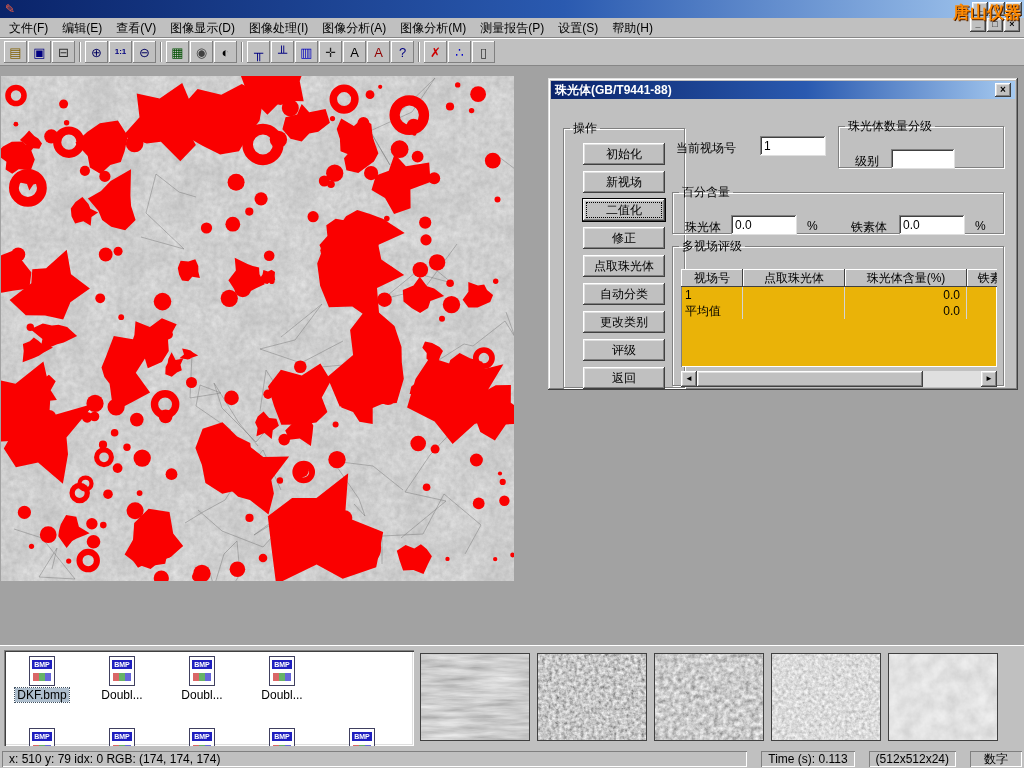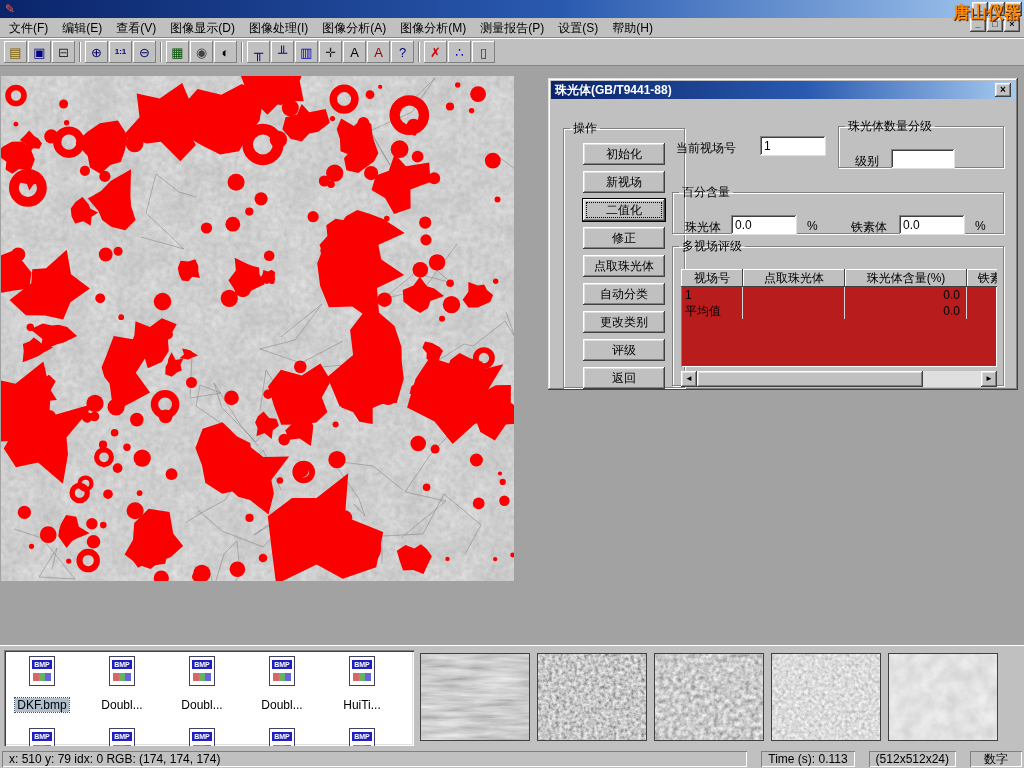--- a/index.html
+++ b/index.html
@@ -39,40 +39,40 @@
   fieldset.grp legend{font-size:12px;padding:0 3px;margin-left:6px;color:#000}
 
   #op-buttons{display:flex;flex-direction:column;align-items:center;gap:6px;padding-top:6px}
   button.w-btn{width:82px;height:22px;border:none;background:#c0c0c0;box-shadow:inset -1px -1px 0 #404040,inset 1px 1px 0 #fff,inset -2px -2px 0 #808080,inset 2px 2px 0 #dfdfdf;font:12px "Liberation Sans","DejaVu Sans",sans-serif;color:#000}
   button.w-btn.focused{outline:1px solid #000;position:relative}
   button.w-btn.focused::after{content:"";position:absolute;inset:3px;border:1px dotted #000}
 
   .w-input{position:absolute;background:#fff;border:none;box-shadow:inset -1px -1px 0 #dfdfdf,inset 1px 1px 0 #808080,inset -2px -2px 0 #fff,inset 2px 2px 0 #404040;font:12px "Liberation Sans","DejaVu Sans",sans-serif;padding:2px 4px;color:#000}
   .flabel{position:absolute;white-space:nowrap;color:#000}
 
-  .tbl-wrap{position:absolute;left:8px;top:14px;width:316px;height:98px;background:#b91c1c;box-shadow:inset 1px 1px 0 #808080,inset -1px -1px 0 #fff;overflow:hidden}
+  .tbl-wrap{position:absolute;left:8px;top:14px;width:316px;height:98px;background:#eab308;box-shadow:inset 1px 1px 0 #808080,inset -1px -1px 0 #fff;overflow:hidden}
   .tbl-head{display:flex;height:18px;width:390px}
   .th{flex:none;background:#c0c0c0;box-shadow:inset -1px -1px 0 #404040,inset 1px 1px 0 #fff;text-align:center;line-height:18px;overflow:hidden;white-space:nowrap;font-size:12px}
   .trow{display:flex;height:16px;line-height:16px;width:390px}
   .td{flex:none;overflow:hidden;white-space:nowrap;border-right:1px solid #d4d4d4;padding-left:4px;font-size:12px}
   .td.num{text-align:right;padding-right:6px;padding-left:0}
 
   .hsb{position:absolute;left:8px;top:116px;width:316px;height:16px;display:flex;background:#dfdfdf}
   .hsb-btn{width:16px;height:16px;flex:none;background:#c0c0c0;box-shadow:inset -1px -1px 0 #404040,inset 1px 1px 0 #fff,inset -2px -2px 0 #808080,inset 2px 2px 0 #dfdfdf;font-size:8px;line-height:15px;text-align:center;color:#000}
   .hsb-thumb{width:226px;height:16px;flex:none;background:#c0c0c0;box-shadow:inset -1px -1px 0 #404040,inset 1px 1px 0 #fff,inset -2px -2px 0 #808080,inset 2px 2px 0 #dfdfdf}
   .hsb-track{flex:1}
 
   
   .bottom{height:105px;flex:none;background:#c0c0c0;border-top:1px solid #fff;position:relative}
   #filebox{position:absolute;left:4px;top:4px;width:410px;height:96px;background:#fff;box-shadow:inset 1px 1px 0 #808080,inset 2px 2px 0 #404040,inset -1px -1px 0 #fff,inset -2px -2px 0 #dfdfdf;overflow:hidden}
   .file-item{position:absolute;width:72px;text-align:center}
   .file-icon{width:26px;height:30px;margin:0 auto;background:#fff;border:1px solid #404060;position:relative}
   .badge{position:absolute;left:2px;top:3px;right:2px;height:9px;background:#2020c0;color:#fff;font-size:7px;line-height:9px;text-align:center;font-weight:bold}
   .scrib{position:absolute;left:3px;bottom:4px;width:18px;height:8px;background:linear-gradient(90deg,#d04040 0 33%,#40a040 33% 66%,#4040d0 66%);opacity:.8}
-  .file-label{margin-top:12px;font-size:12px;display:inline-block;padding:0 2px;color:#000}
+  .file-label{margin-top:2px;font-size:12px;display:inline-block;padding:0 2px;color:#000}
   .file-label.selected{background:#aebecd;outline:1px dotted #405060}
   .thumb{position:absolute;top:7px;width:110px;height:88px;border:1px solid #404040;background:#888;overflow:hidden}
 
   
   .statusbar{height:18px;flex:none;background:#c0c0c0;display:flex;gap:14px;padding:1px 2px;align-items:stretch}
   .panel{box-shadow:inset 1px 1px 0 #808080,inset -1px -1px 0 #fff;padding:1px 7px;line-height:14px;font-size:12px;white-space:nowrap;color:#000}
   .panel.pos{flex:1}
   .panel.mode{width:52px;text-align:center}
 </style>
 </head>
@@ -523,24 +523,20 @@
             <div class="scrib"></div>
           </div><div class="file-label">Doubl...</div></div>
         <div class="file-item" style="left: 162px; top: 6px;"><div class="file-icon">
             <div class="badge">BMP</div>
             <div class="scrib"></div>
           </div><div class="file-label">Doubl...</div></div>
         <div class="file-item" style="left: 242px; top: 6px;"><div class="file-icon">
             <div class="badge">BMP</div>
             <div class="scrib"></div>
           </div><div class="file-label">Doubl...</div></div>
-        <div class="file-item" style="left: 322px; top: 6px;"><div class="file-icon">
-            <div class="badge">BMP</div>
-            <div class="scrib"></div>
-          </div><div class="file-label">HuiTi...</div></div>
         <div class="file-item" style="left: 2px; top: 78px;">
           <div class="file-icon">
             <div class="badge">BMP</div>
             <div class="scrib"></div>
           </div>
         </div>
         <div class="file-item" style="left: 82px; top: 78px;">
           <div class="file-icon">
             <div class="badge">BMP</div>
             <div class="scrib"></div>

